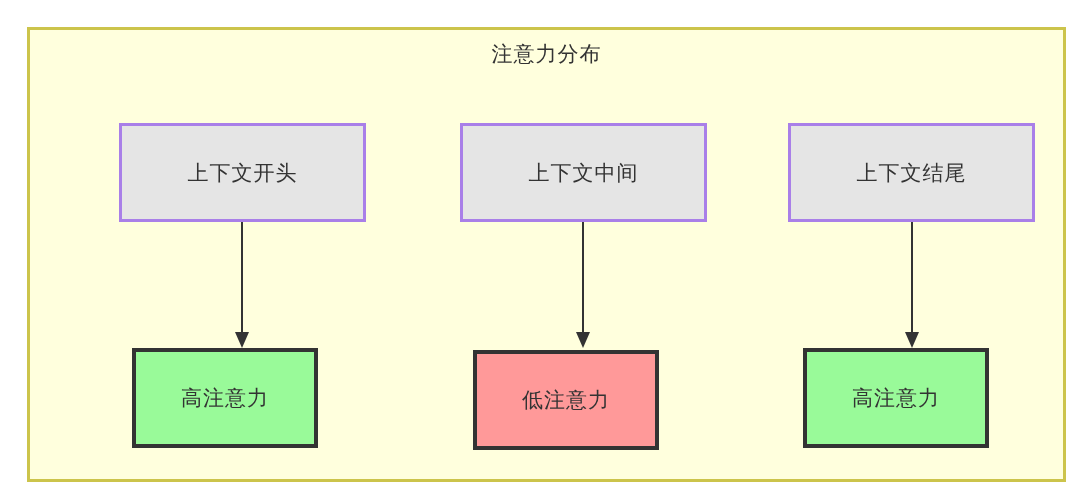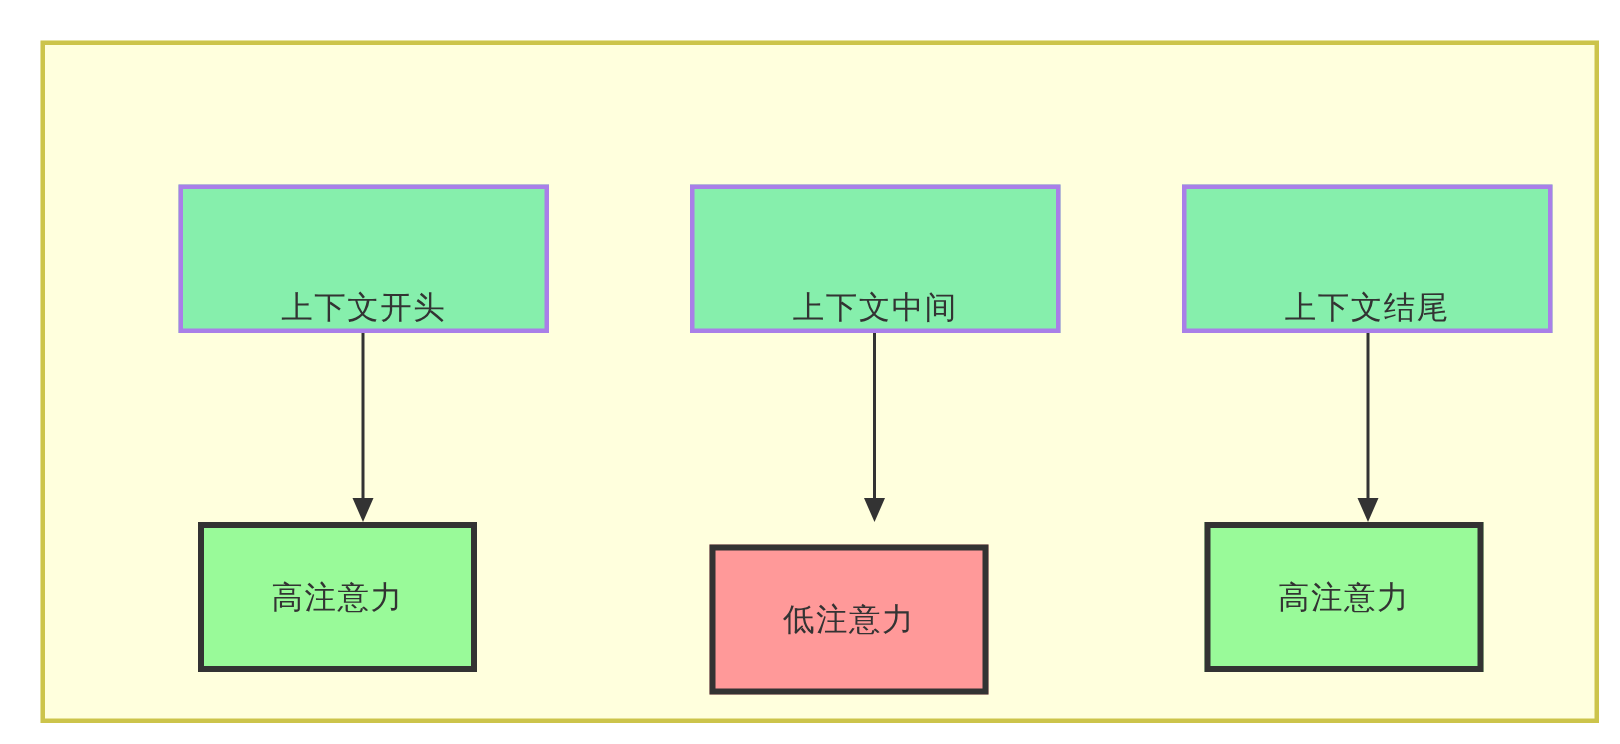--- a/index.html
+++ b/index.html
@@ -55,46 +55,45 @@
     align-items: center;
     justify-content: center;
     text-align: center;
     color: #333333;
     white-space: nowrap;
   }
 
   .node.context {
     width: 247px;
     height: 99px;
-    background: #86efac;
+    background: #e5e5e5;
     border: 3px solid #a97fe8;
     font-size: 21px;
     letter-spacing: 1px;
-    align-items: flex-end;
   }
 
   .node.attention {
     width: 186px;
     height: 100px;
     border: 4px solid #333333;
     font-size: 21px;
     letter-spacing: 1px;
   }
 
   .node.attention.high { background: #99fa99; }
   .node.attention.low  { background: #ff9999; }
 
   
   #node-context-start  { left: 89px;  top: 93px; }
   #node-context-middle { left: 430px; top: 93px; }
   #node-context-end    { left: 758px; top: 93px; }
 
   
   #node-attention-start  { left: 102px; top: 318px; }
-  #node-attention-middle { left: 443px; top: 333px; }
+  #node-attention-middle { left: 443px; top: 320px; }
   #node-attention-end    { left: 773px; top: 318px; }
 
   
   .connector {
     position: absolute;
     top: 192px;
     width: 20px;
     height: 128px;
     overflow: visible;
     pointer-events: none;
@@ -105,20 +104,21 @@
 
   .connector svg { display: block; overflow: visible; }
 </style>
 </head>
 <body>
 
 <div id="canvas">
 
   <div id="diagram-container">
 
+    <div id="diagram-title">注意力分布</div>
 
     <div id="node-context-start" class="node context">
       <span>上下文开头</span>
     </div>
 
     <div id="node-context-end" class="node context">
       <span>上下文结尾</span>
     </div>
 
     <div id="node-context-middle" class="node context">

